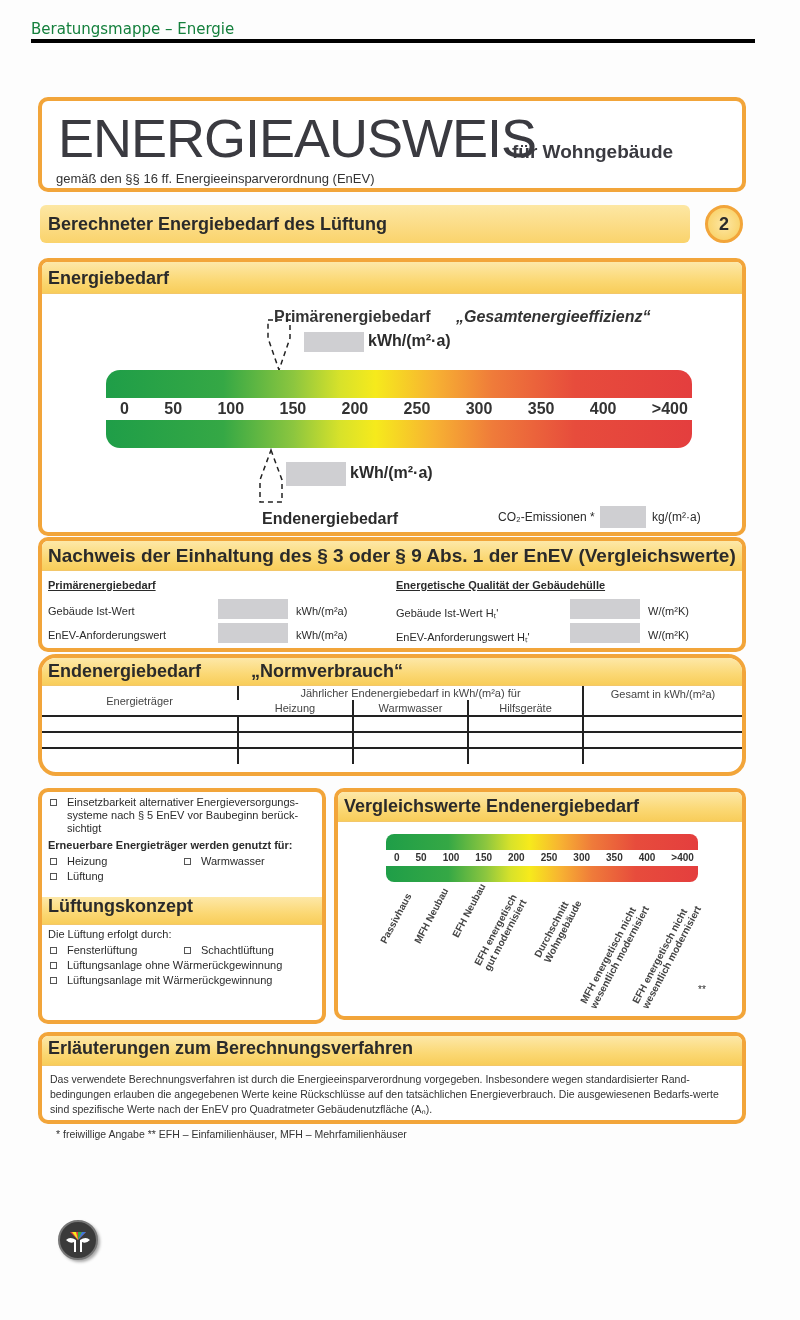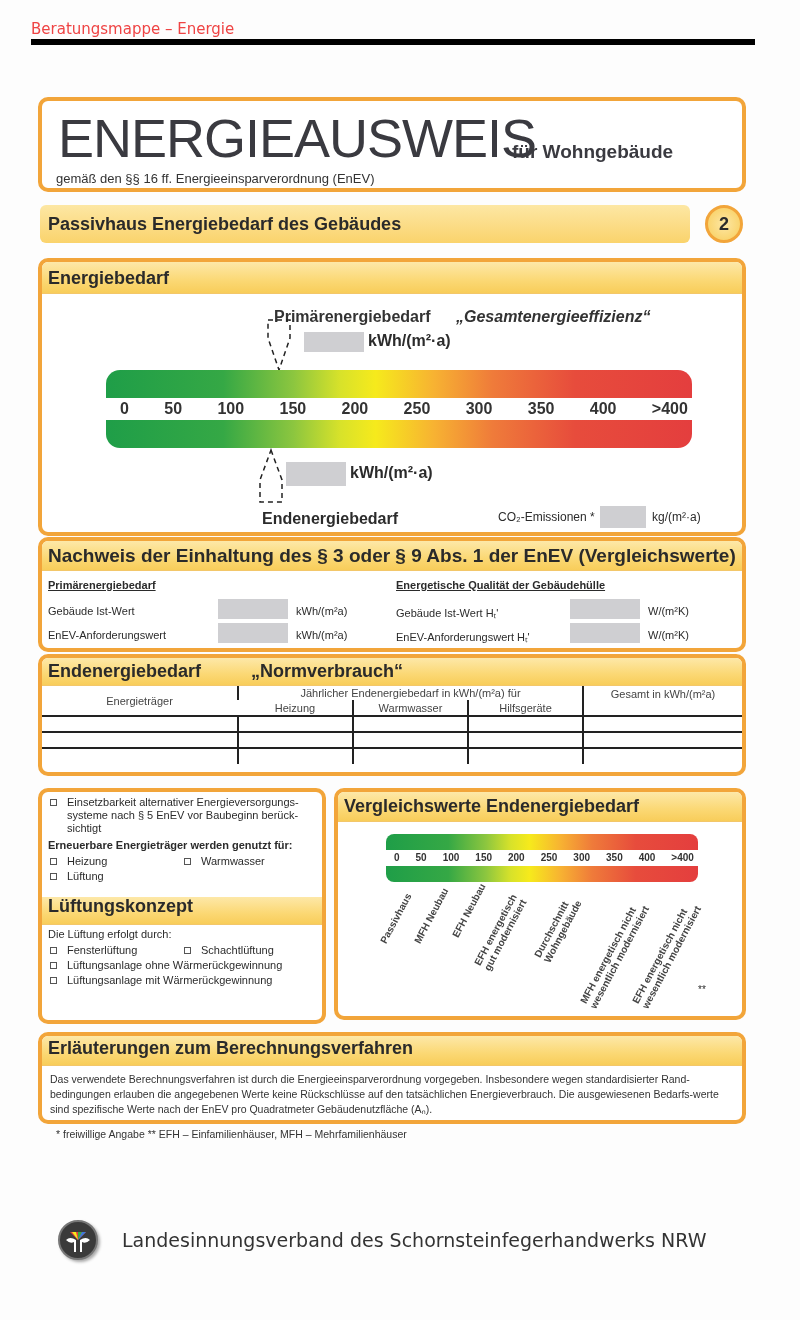--- a/index.html
+++ b/index.html
@@ -1,19 +1,19 @@
 <!DOCTYPE html>
 <html><head>
 <meta charset="utf-8">
 <style>
   * { box-sizing: border-box; margin: 0; padding: 0; }
   html, body { width: 800px; height: 1320px; background: #fdfdfd; overflow: hidden; }
   body { position: relative; font-family: "Liberation Sans", sans-serif; color: #2b2b2b; }
 
-  .page-header { position: absolute; left: 31px; top: 20px; width: 724px; border-bottom: 6px solid #000000; font-family: "DejaVu Sans", sans-serif; font-size: 15px; color: #ef4444; padding-bottom: 1px; }
+  .page-header { position: absolute; left: 31px; top: 20px; width: 724px; border-bottom: 4px solid #000000; font-family: "DejaVu Sans", sans-serif; font-size: 15px; color: #15803d; padding-bottom: 1px; }
 
   .box { position: absolute; border: 4px solid #f2a53a; border-radius: 10px; background: #fff; overflow: hidden; }
   .box-head { background: linear-gradient(to bottom, #fde8a8 0%, #fbd874 60%, #f8cd5a 100%); padding: 2px 6px 3px 6px; font-weight: bold; color: #2a2a2a; border-bottom: 1px solid #f3c76a; }
 
   
   .title-box { left: 38px; top: 97px; width: 708px; height: 95px; background: #fff; }
   .title-main { position: absolute; left: 16px; top: 6px; font-size: 54px; font-weight: normal; color: #3a3a40; letter-spacing: -1px; }
   .title-sub { position: absolute; left: 470px; top: 40px; font-size: 19px; font-weight: bold; color: #3a3a40; }
   .title-law { position: absolute; left: 14px; top: 70px; font-size: 13px; color: #333; }
 
@@ -46,21 +46,21 @@
   
   .nw-box { left: 38px; top: 537px; width: 708px; height: 115px; }
   .nw-box .box-head { font-size: 19px; height: 30px; padding-top: 4px; }
   .nw-grid { position: absolute; top: 34px; left: 0; width: 100%; font-size: 11px; }
   .nw-col-title { position: absolute; top: 4px; font-weight: bold; text-decoration: underline; font-size: 11px; }
   .nw-row-label { position: absolute; font-size: 11px; }
   .nw-val { position: absolute; width: 70px; height: 20px; background: #cfcfd2; }
   .nw-unit { position: absolute; font-size: 11px; }
 
   
-  .ee-box { left: 38px; top: 654px; width: 708px; height: 122px; }
+  .ee-box { left: 38px; top: 654px; width: 708px; height: 122px; border-radius: 18px; }
   .ee-box .box-head { font-size: 18px; height: 28px; padding-top: 3px; }
   .ee-head-sub { margin-left: 50px; }
   table.ee { position: absolute; top: 28px; left: 0; width: 100%; border-collapse: collapse; font-size: 11px; color: #444; }
   table.ee td { border-left: 2px solid #222; text-align: center; }
   table.ee td:first-child { border-left: none; }
   table.ee tr.data td { height: 16px; border-top: 2px solid #222; }
   .c1 { width: 196px; } .c2,.c3,.c4 { width: 115px; }
 
   
   .er-box { left: 38px; top: 788px; width: 288px; height: 236px; }
@@ -100,21 +100,21 @@
 <body>
 
 <div class="page-header">Beratungsmappe – Energie</div>
 
 <div class="box title-box">
   <div class="title-main">ENERGIEAUSWEIS</div>
   <div class="title-sub">für Wohngebäude</div>
   <div class="title-law">gemäß den §§ 16 ff. Energieeinsparverordnung (EnEV)</div>
 </div>
 
-<div class="banner">Passivhaus Energiebedarf des Gebäudes</div>
+<div class="banner">Berechneter Energiebedarf des Lüftung</div>
 <div class="page-badge">2</div>
 
 <div class="box eb-box">
   <div class="box-head">Energiebedarf</div>
   <div class="prim-label">Primärenergiebedarf</div>
   <div class="gesamt-label">„Gesamtenergieeffizienz“</div>
   <svg class="arrow-down" viewBox="0 0 30 54">
     <path d="M4 2 L26 2 L26 20 L15 52 L4 20 Z" fill="none" stroke="#222" stroke-width="1.5" stroke-dasharray="5,4"></path>
   </svg>
   <div class="greybox prim-value"></div>
@@ -298,14 +298,13 @@
 <div class="footer">
   <div class="logo">
     <svg width="36" height="36" viewBox="0 0 36 36">
       <path d="M10 10 L26 10 L18 18 Z" fill="#e43e3e"></path>
       <path d="M12 10 L16 10 L18 18 Z" fill="#f6ea1c"></path>
       <path d="M18 10 L22 10 L18 18 Z" fill="#35a845"></path>
       <path d="M22 10 L26 10 L18 18 Z" fill="#3b7ad9"></path>
       <path d="M6 18 Q10 14 16 18 L16 30 L20 30 L20 18 Q26 14 30 18 Q26 22 22 20 L22 30 L14 30 L14 20 Q10 22 6 18 Z" fill="#fff"></path>
     </svg>
   </div>
-  <div class="footer-text">Landesinnungsverband des Schornsteinfegerhandwerks NRW</div>
 </div>
 
 </body></html>

